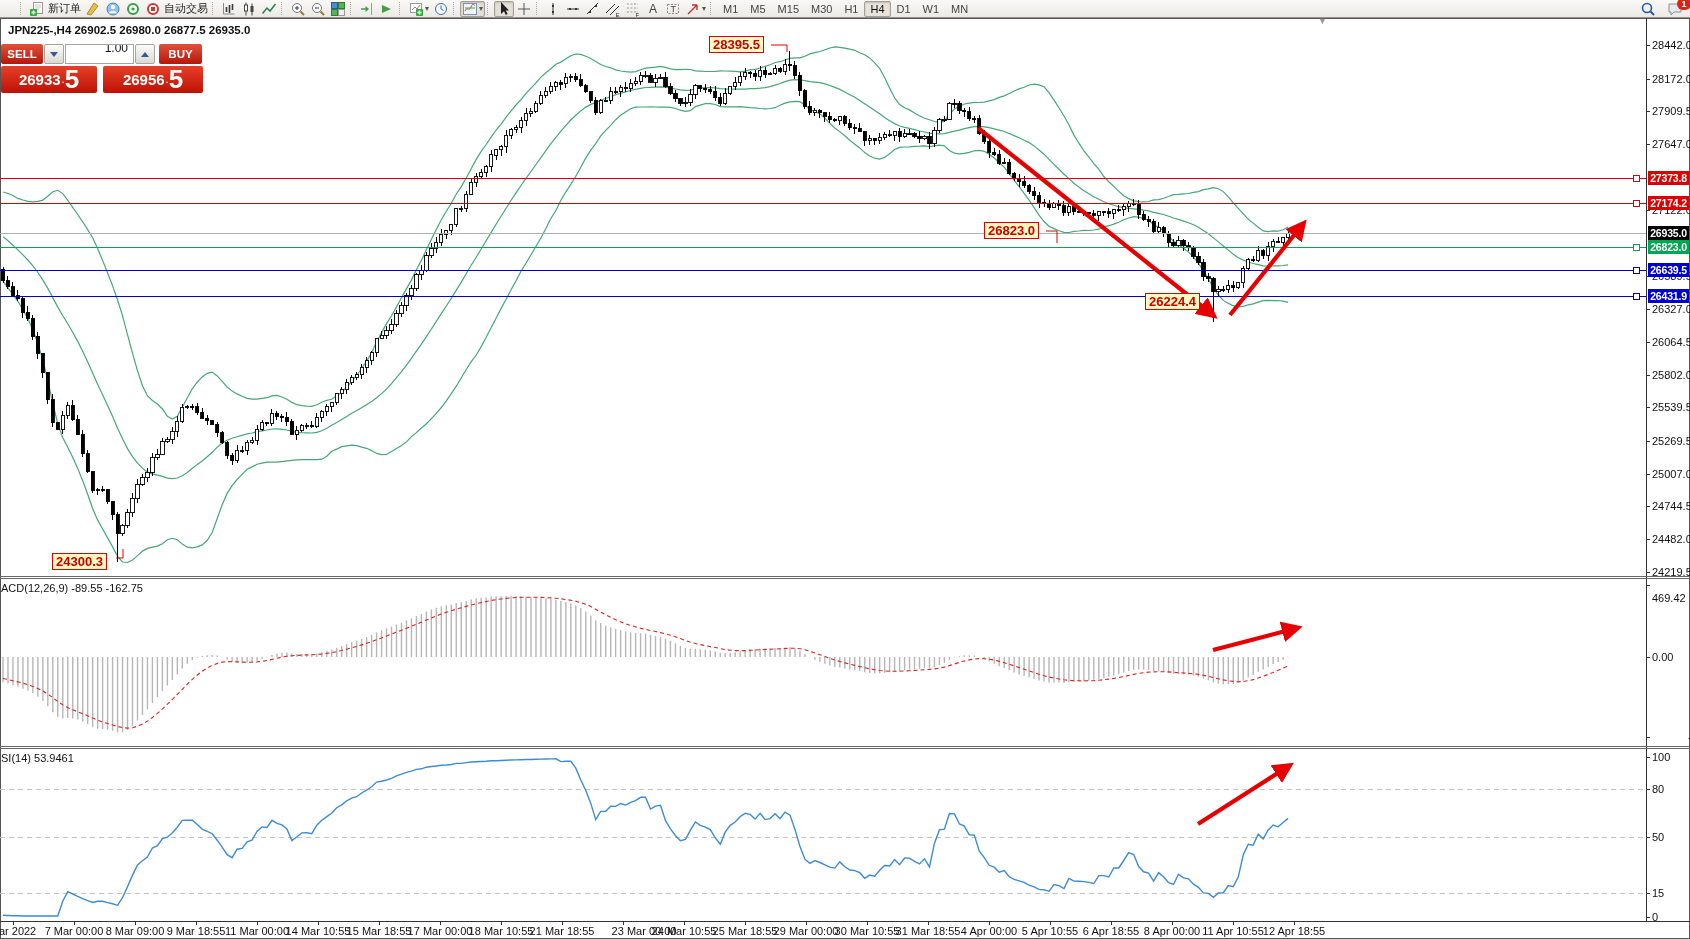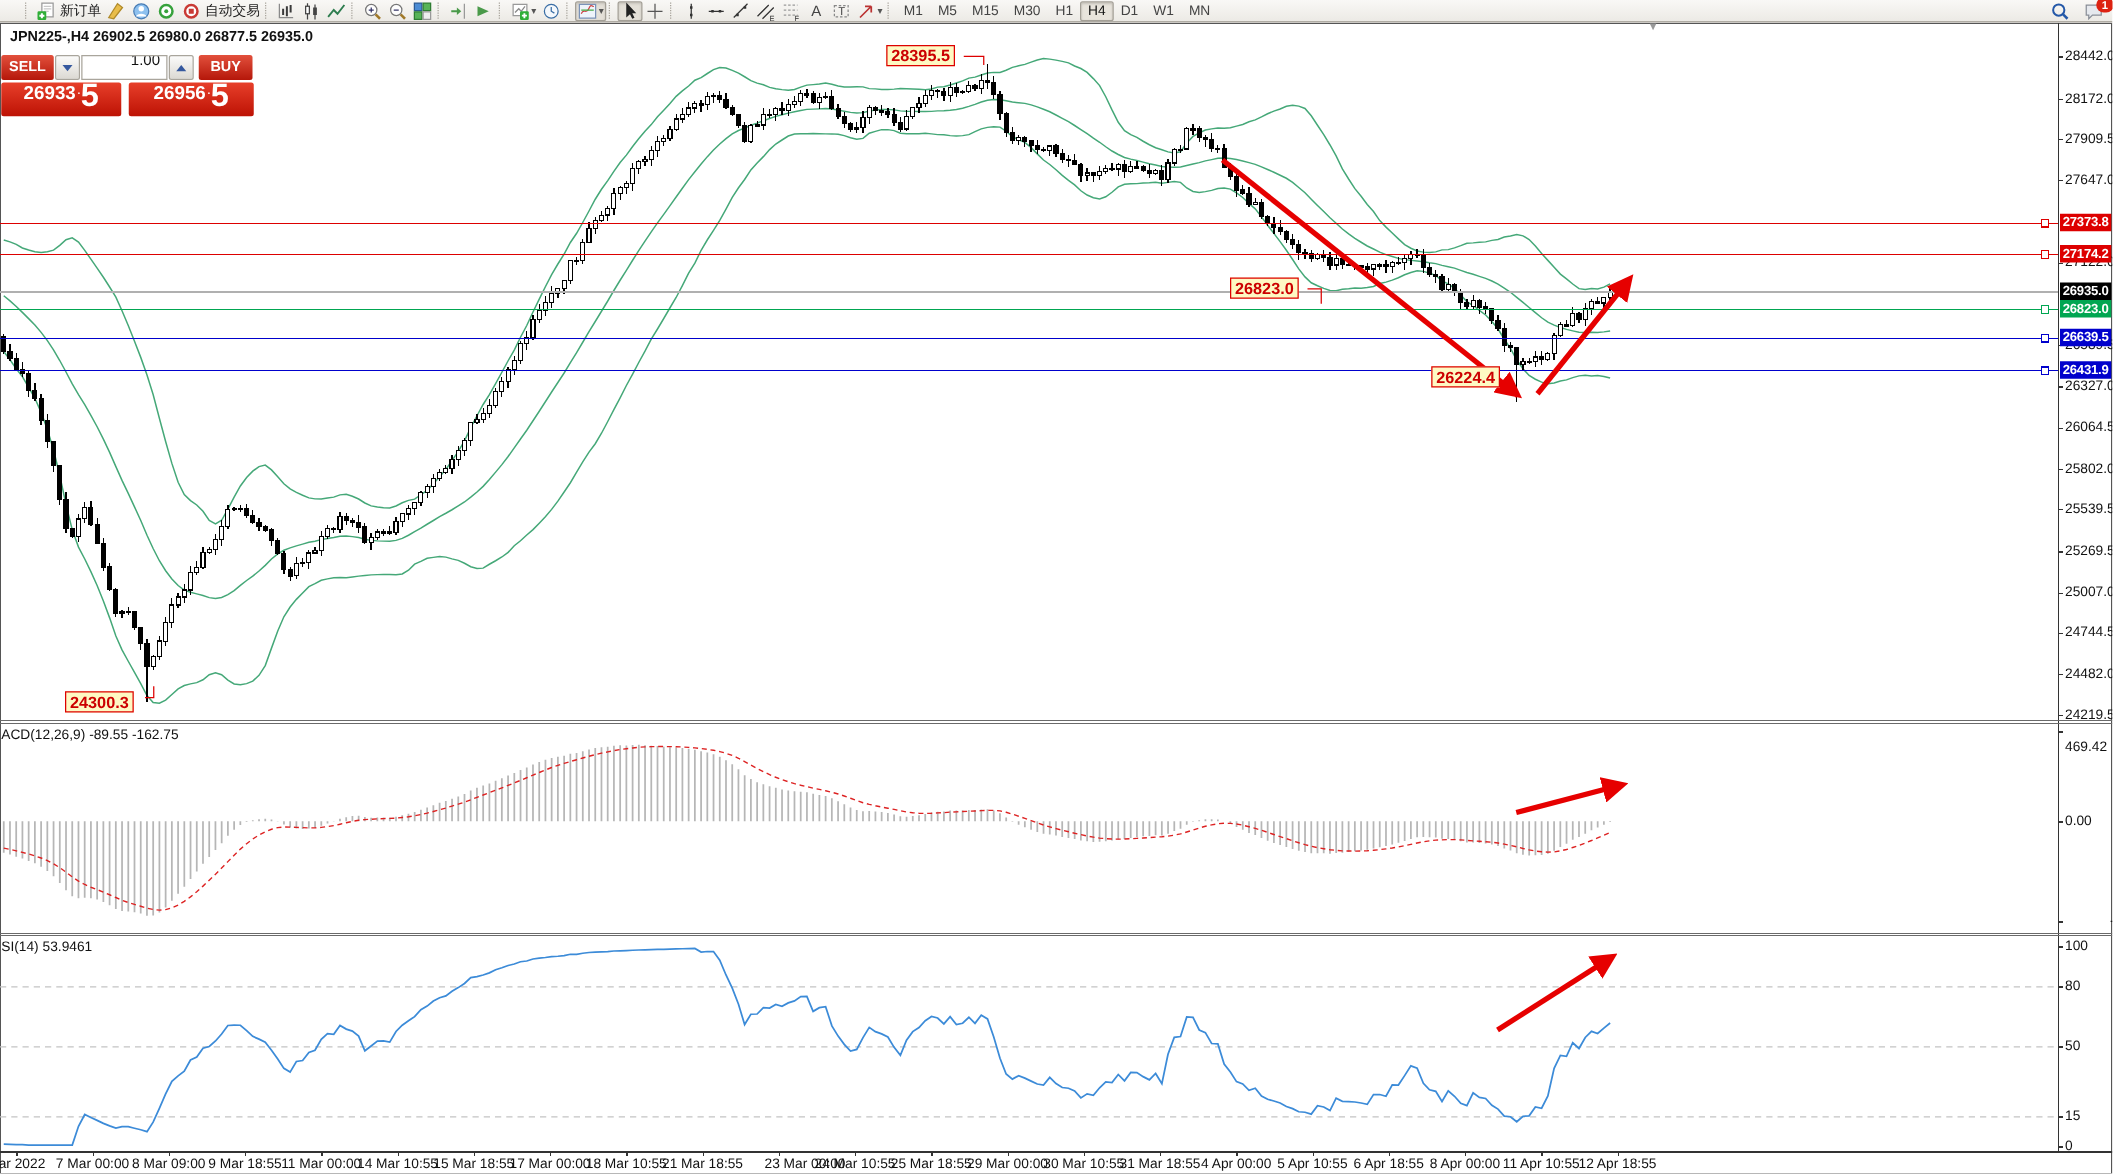--- a/index.html
+++ b/index.html
@@ -43,21 +43,21 @@
     font-weight:700;display:flex;align-items:center;justify-content:center;border-radius:2px;text-align:right;}
   .tp-buy-btn{margin-left:4px;width:43px;}
   .tp-spin{width:20px;background:linear-gradient(#fbfbfa,#dcd9d3);border:1px solid #a9a59c;border-radius:2px;
     box-sizing:border-box;display:flex;align-items:center;justify-content:center;margin-left:1px;}
   .tri-u{width:0;height:0;border-left:4px solid transparent;border-right:4px solid transparent;border-bottom:5px solid #35589e;}
   .tri-d{width:0;height:0;border-left:4px solid transparent;border-right:4px solid transparent;border-top:5px solid #35589e;}
   .tp-vol{width:69px;margin-left:1px;border:1px solid #a9a59c;box-sizing:border-box;font-size:12px;
     text-align:right;padding:0 5px 12px 0;font-family:"Liberation Sans",sans-serif;color:#111;}
   .tp-row2{display:flex;margin-top:2px;height:27px;}
   .tp-price{width:96px;background:linear-gradient(#e73f2a,#bd1204);border-radius:2px;color:#fff;
-    display:flex;align-items:flex-start;justify-content:center;padding-bottom:1px;box-sizing:border-box;}
+    display:flex;align-items:center;justify-content:center;padding-bottom:1px;box-sizing:border-box;}
   .tp-price.tp-buy{margin-left:6px;width:100px;}
   .tp-pi{font-size:15px;font-weight:700;line-height:17px;}
   .tp-pd{font-size:11px;line-height:13px;margin:0 0 0 1px;}
   .tp-pf{font-size:26px;font-weight:700;line-height:21px;}
   svg text{font-family:"Liberation Sans",sans-serif;}
 </style>
 </head>
 <body>
 
 <div class="toolbar">

